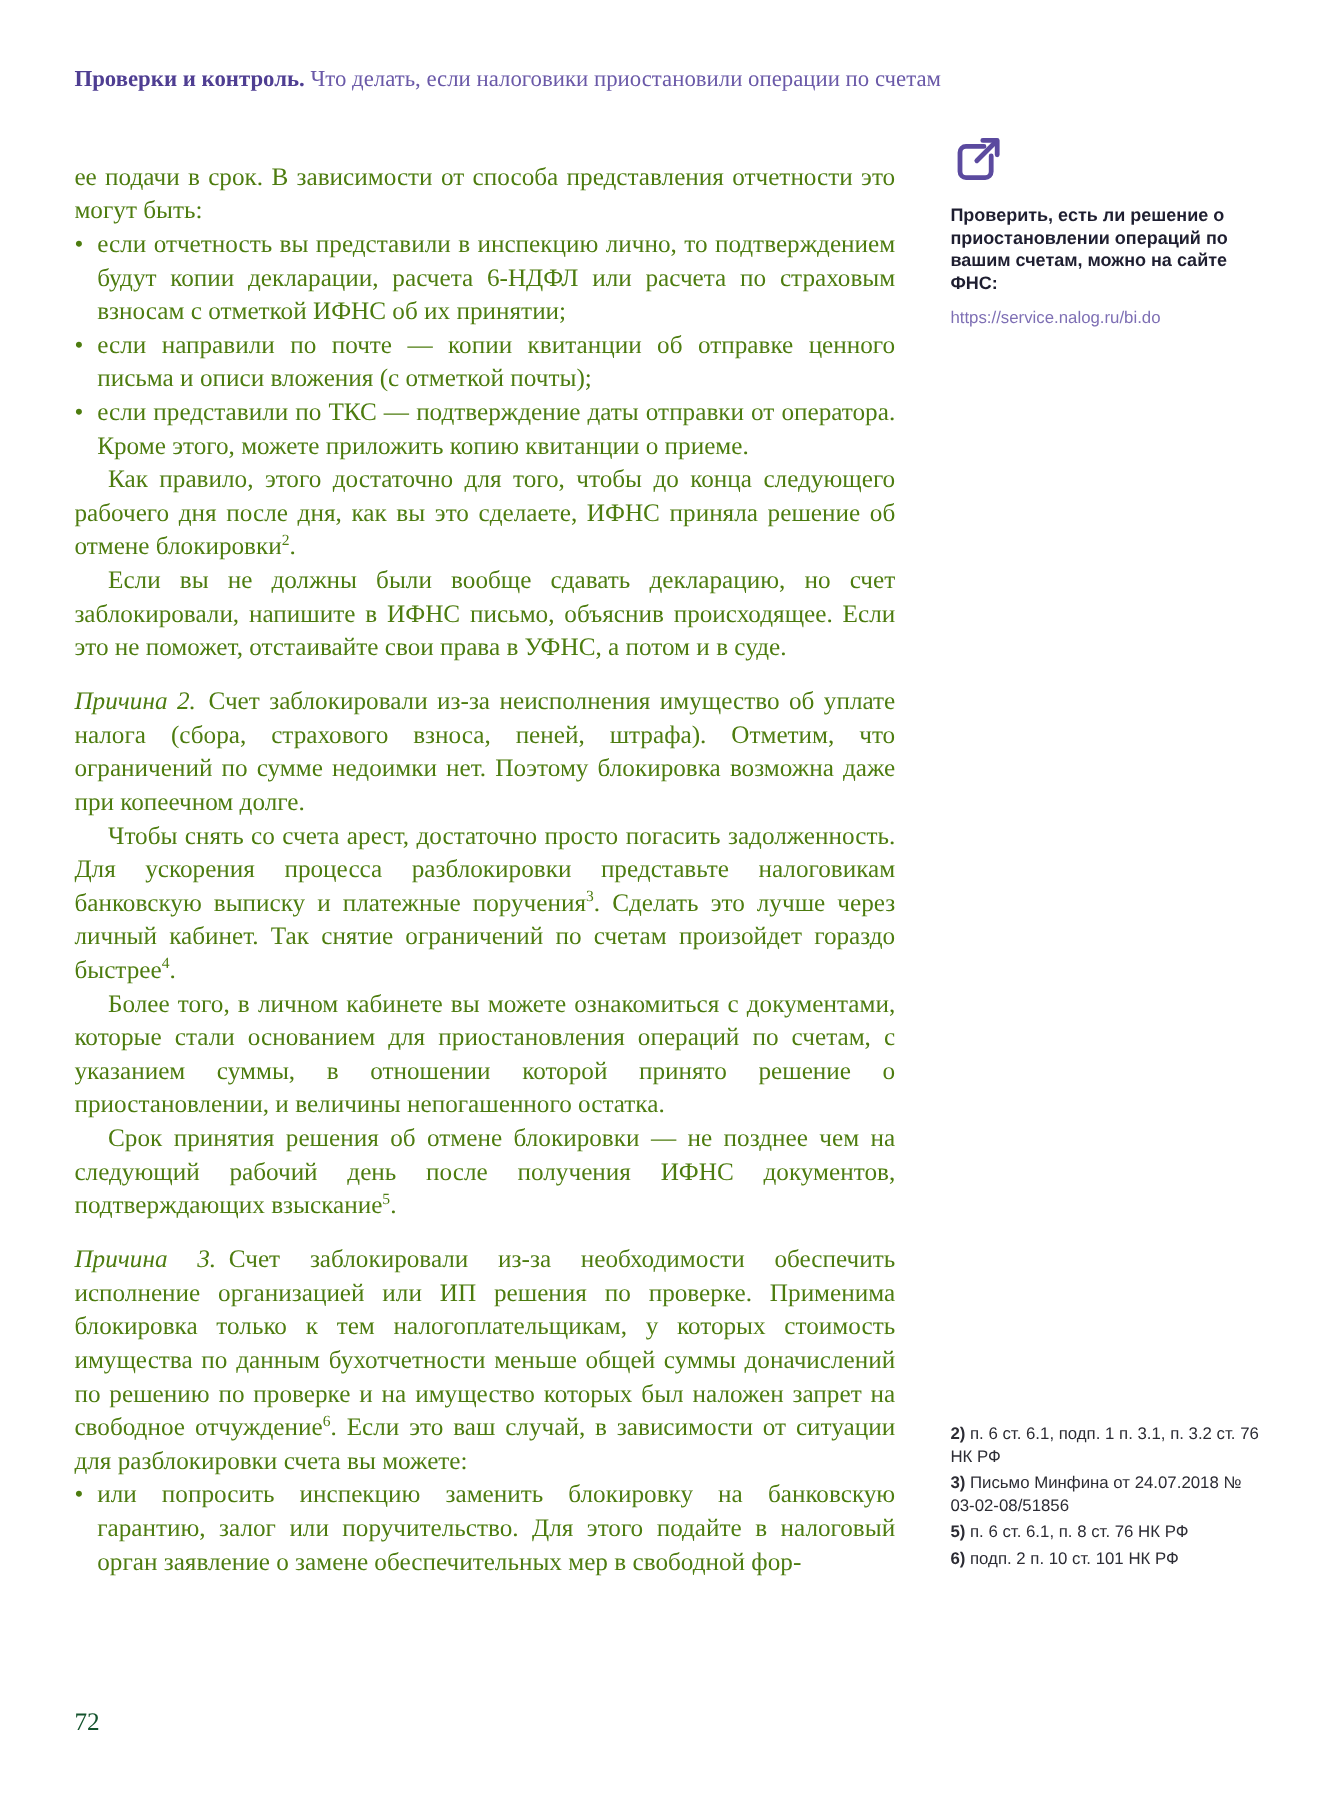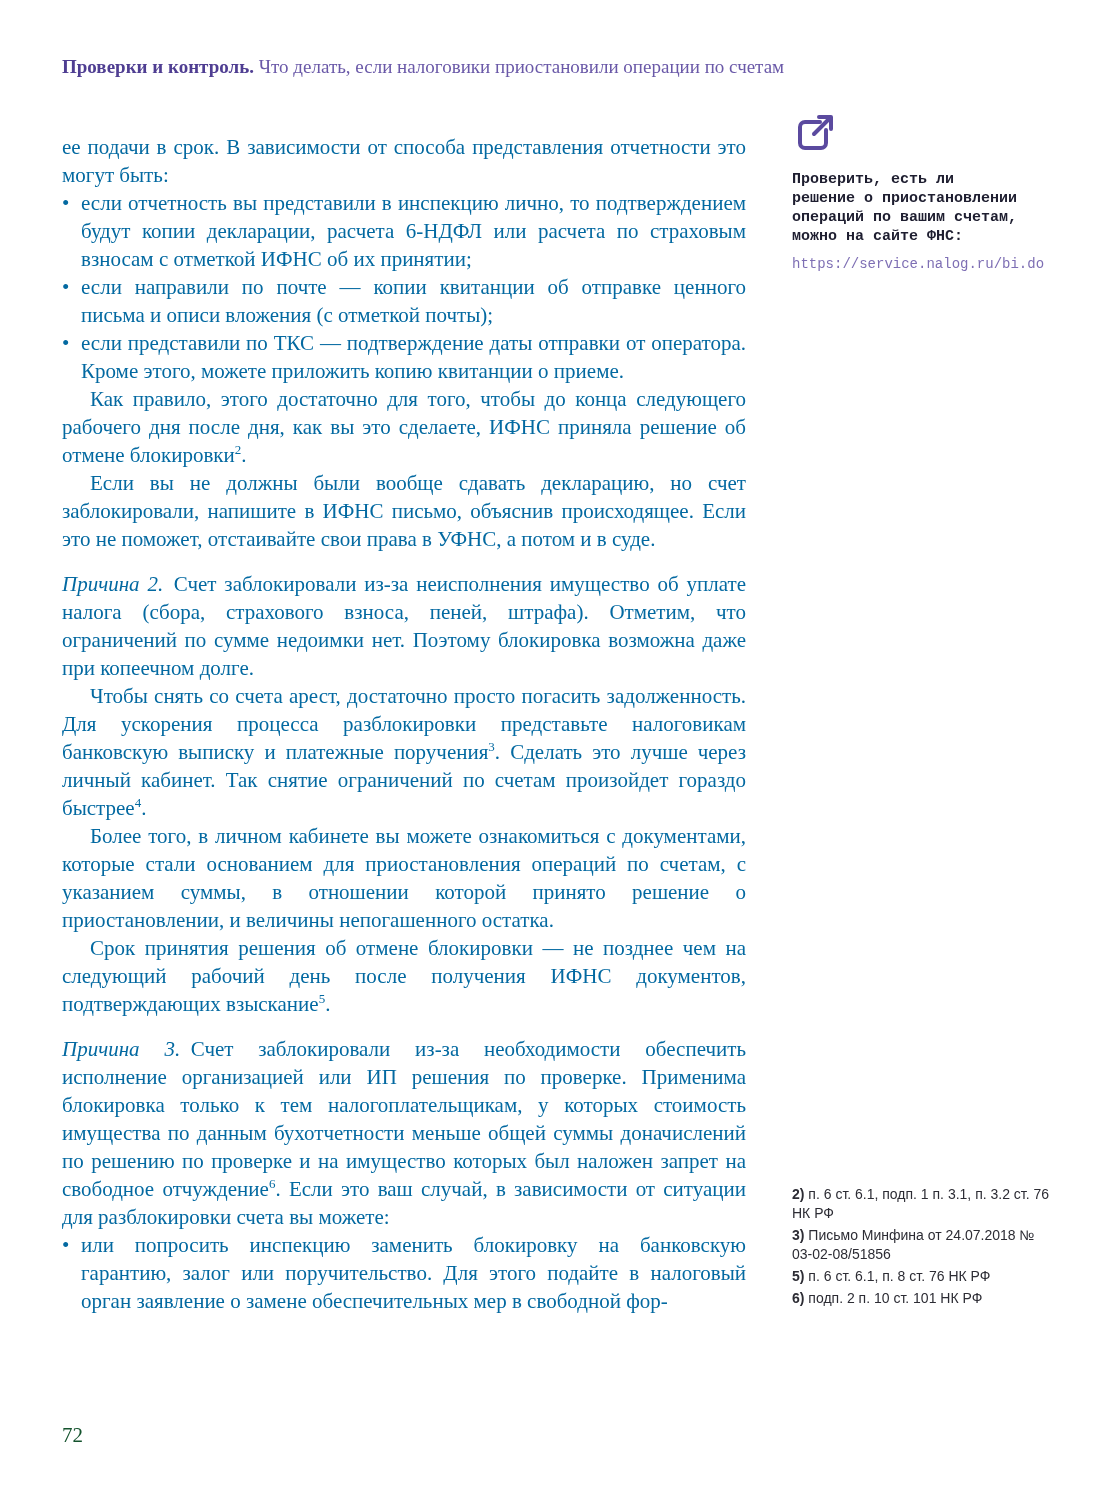--- a/index.html
+++ b/index.html
@@ -8,31 +8,31 @@
 
   .page { position:absolute; inset:0; }
 
   
   .hdr { position:absolute; left:62px; top:55px; width:990px; font-size:19px; line-height:24px; }
   .hdr .sect { font-weight:bold; color:#4f3e92; }
   .hdr .rest { color:#6a59a8; }
 
   
   .main-col { position:absolute; left:62px; top:133px; width:684px; }
-  .para { font-size:21px; line-height:28px; text-align:justify; color:#0369a1; position:relative; hyphens:auto; }
+  .para { font-size:21px; line-height:28px; text-align:justify; color:#4d7c0f; position:relative; hyphens:auto; }
   .para.indent { text-indent:28px; }
   .para.bullet { padding-left:19px; }
   .para.bullet .dot { position:absolute; left:0; top:0; }
   .para.heading { margin-top:17px; }
   .b { font-weight:normal; }
   .i { font-style:italic; }
   sup { font-size:13px; line-height:0; }
 
   
-  .sidebar { position:absolute; left:792px; top:112px; width:252px; font-family:Liberation Mono, monospace; }
+  .sidebar { position:absolute; left:792px; top:112px; width:252px; font-family:Liberation Sans, sans-serif; }
   .ext-icon { width:44px; height:44px; display:block; margin-bottom:14px; }
   .callout { font-size:15px; line-height:19px; font-weight:bold; color:#1e1e30; width:232px; margin-bottom:9px; }
   .fns-link { font-size:14px; line-height:18px; color:#7e6fb4; text-decoration:none; display:inline-block; }
 
   .footnotes { position:absolute; left:792px; top:1185px; width:258px; font-family:"Liberation Sans", sans-serif; font-size:14px; line-height:19px; color:#2c2c34; }
   .footnote { margin-bottom:3px; }
   .fn-num { font-weight:bold; }
 
   .pageno { position:absolute; left:62px; top:1423px; font-size:21px; color:#14532d; }
 </style>

